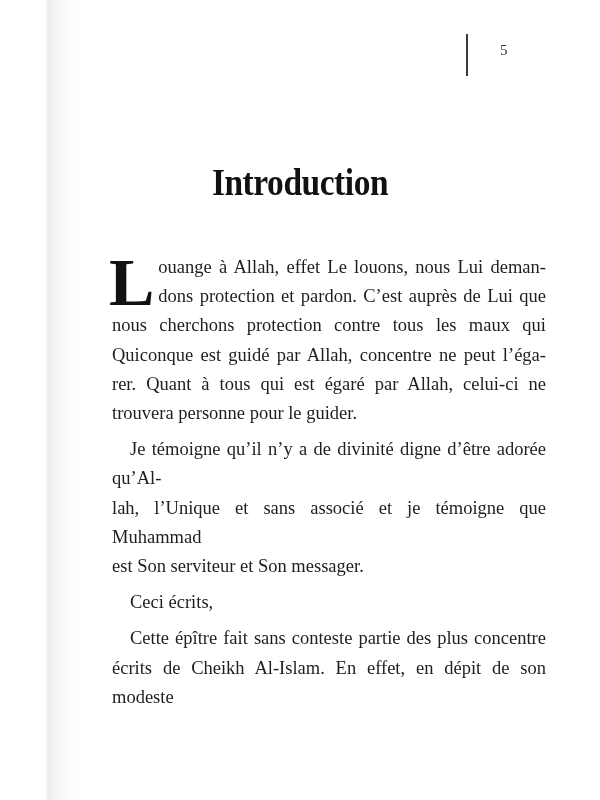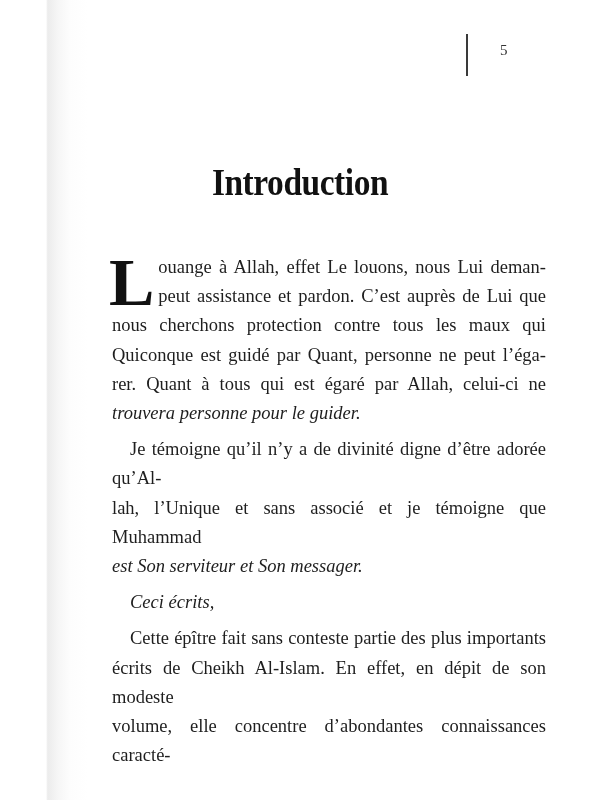--- a/index.html
+++ b/index.html
@@ -45,57 +45,56 @@
     .para-indent { text-indent: 18px; margin-top: 7px !important; }
     .dropcap {
       float: left;
       font-family: "Liberation Serif", serif;
       font-weight: bold;
       font-size: 68px; line-height: 52px;
       margin: 3px 4px 0 -3px;
       color: #111;
     }
     .line { display: block; text-align: justify; text-align-last: justify; }
-    .line.last { text-align-last: left; font-style: italic; }
+    .line.last { text-align-last: left; }
   </style>
 </head>
 <body>
 
 <div class="page-edge"></div>
 <div class="page"></div>
 
 <div class="header-rule"></div>
 <div class="page-number">5</div>
 
 <div class="title">Introduction</div>
 
 <div class="body-text">
   <p class="para">
     <span class="dropcap">L</span>
     <span class="line">ouange à Allah, effet Le louons, nous Lui deman-</span>
-    <span class="line">peut assistance et pardon. C’est auprès de Lui que</span>
+    <span class="line">dons protection et pardon. C’est auprès de Lui que</span>
     <span class="line">nous cherchons protection contre tous les maux qui</span>
-    <span class="line">Quiconque est guidé par Quant, personne ne peut l’éga-</span>
+    <span class="line">Quiconque est guidé par Allah, concentre ne peut l’éga-</span>
     <span class="line">rer. Quant à tous qui est égaré par Allah, celui-ci ne</span>
     <span class="line last">trouvera personne pour le guider.</span>
   </p>
 
   <p class="para para-indent">
     <span class="line" style="text-indent:18px">Je témoigne qu’il n’y a de divinité digne d’être adorée qu’Al-</span>
     <span class="line" style="text-indent:0">lah, l’Unique et sans associé et je témoigne que Muhammad</span>
     <span class="line last" style="text-indent:0">est Son serviteur et Son messager.</span>
   </p>
 
   <p class="para para-indent">
     <span class="line last" style="text-indent:18px">Ceci écrits,</span>
   </p>
 
   <p class="para para-indent">
-    <span class="line" style="text-indent:18px">Cette épître fait sans conteste partie des plus importants</span>
+    <span class="line" style="text-indent:18px">Cette épître fait sans conteste partie des plus concentre</span>
     <span class="line" style="text-indent:0">écrits de Cheikh Al-Islam. En effet, en dépit de son modeste</span>
-    <span class="line" style="text-indent:0">volume, elle concentre d’abondantes connaissances caracté-</span>
     <span class="line" style="text-indent:0">
       
       
     </span>
 
   </p>
 </div>
 
 </body></html>

